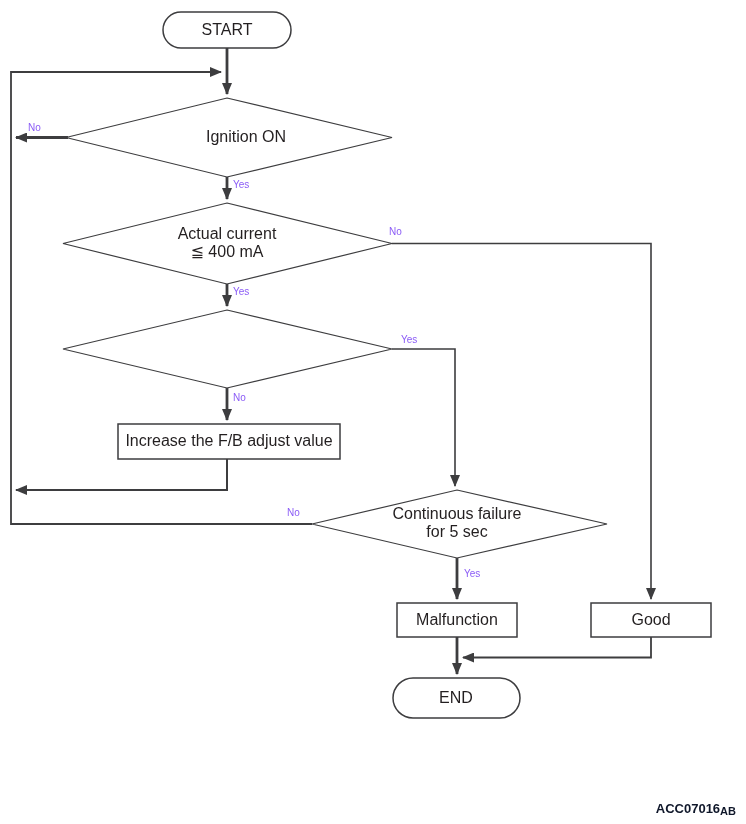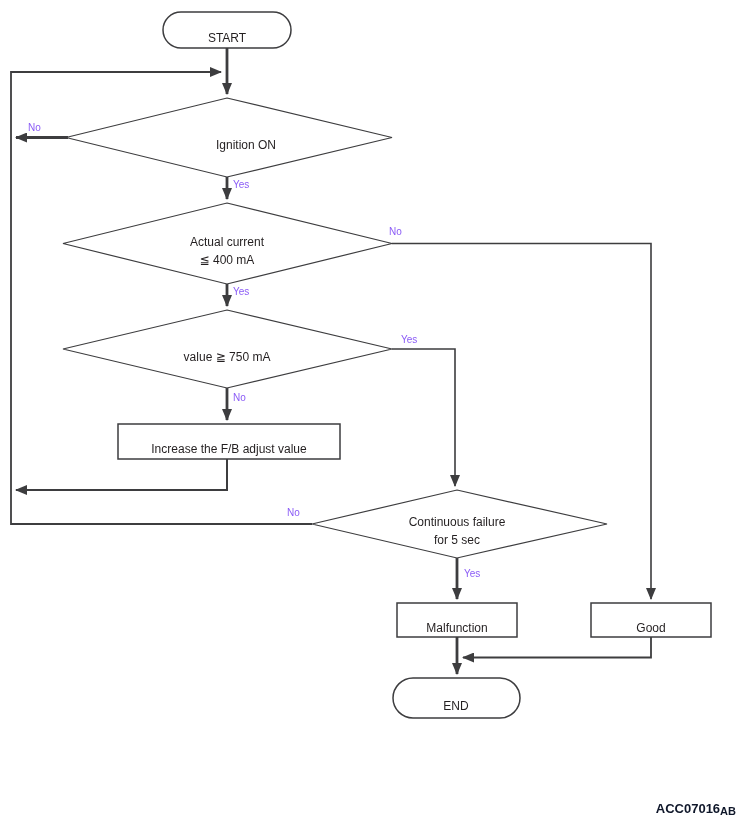--- a/index.html
+++ b/index.html
@@ -18,26 +18,25 @@
   }
   #wires {
     position: absolute;
     left: 0; top: 0;
     width: 746px;
     height: 824px;
   }
   .node-label {
     position: absolute;
     transform: translate(-50%, -50%);
-    font-size: 12px;
+    font-size: 16px;
     line-height: 18px;
     text-align: center;
     white-space: nowrap;
     color: #231f20;
-    margin-top: 8px;
   }
   .edge-label {
     position: absolute;
     transform: translateY(-50%);
     font-size: 10px;
     white-space: nowrap;
     color: #8b5cf6;
   }
   .figure-code {
     position: absolute;
@@ -112,21 +111,20 @@
   <div class="node-label" style="left:227px; top:30px;">START</div>
 
   <div class="node-label" style="left:246px; top:137px;">Ignition ON</div>
 
   <div class="node-label" style="left:227px; top:243px;">
     <div>Actual current</div>
     <div>≦ 400 mA</div>
   </div>
 
   <div class="node-label" style="left:227px; top:349px;">
-    <div>value ≧ 750 mA</div>
   </div>
 
   <div class="node-label" style="left:229px; top:441px;">Increase the F/B adjust value</div>
 
   <div class="node-label" style="left:457px; top:523px;">
     <div>Continuous failure</div>
     <div>for 5 sec</div>
   </div>
 
   <div class="node-label" style="left:457px; top:620px;text-align:center;">Malfunction</div>

